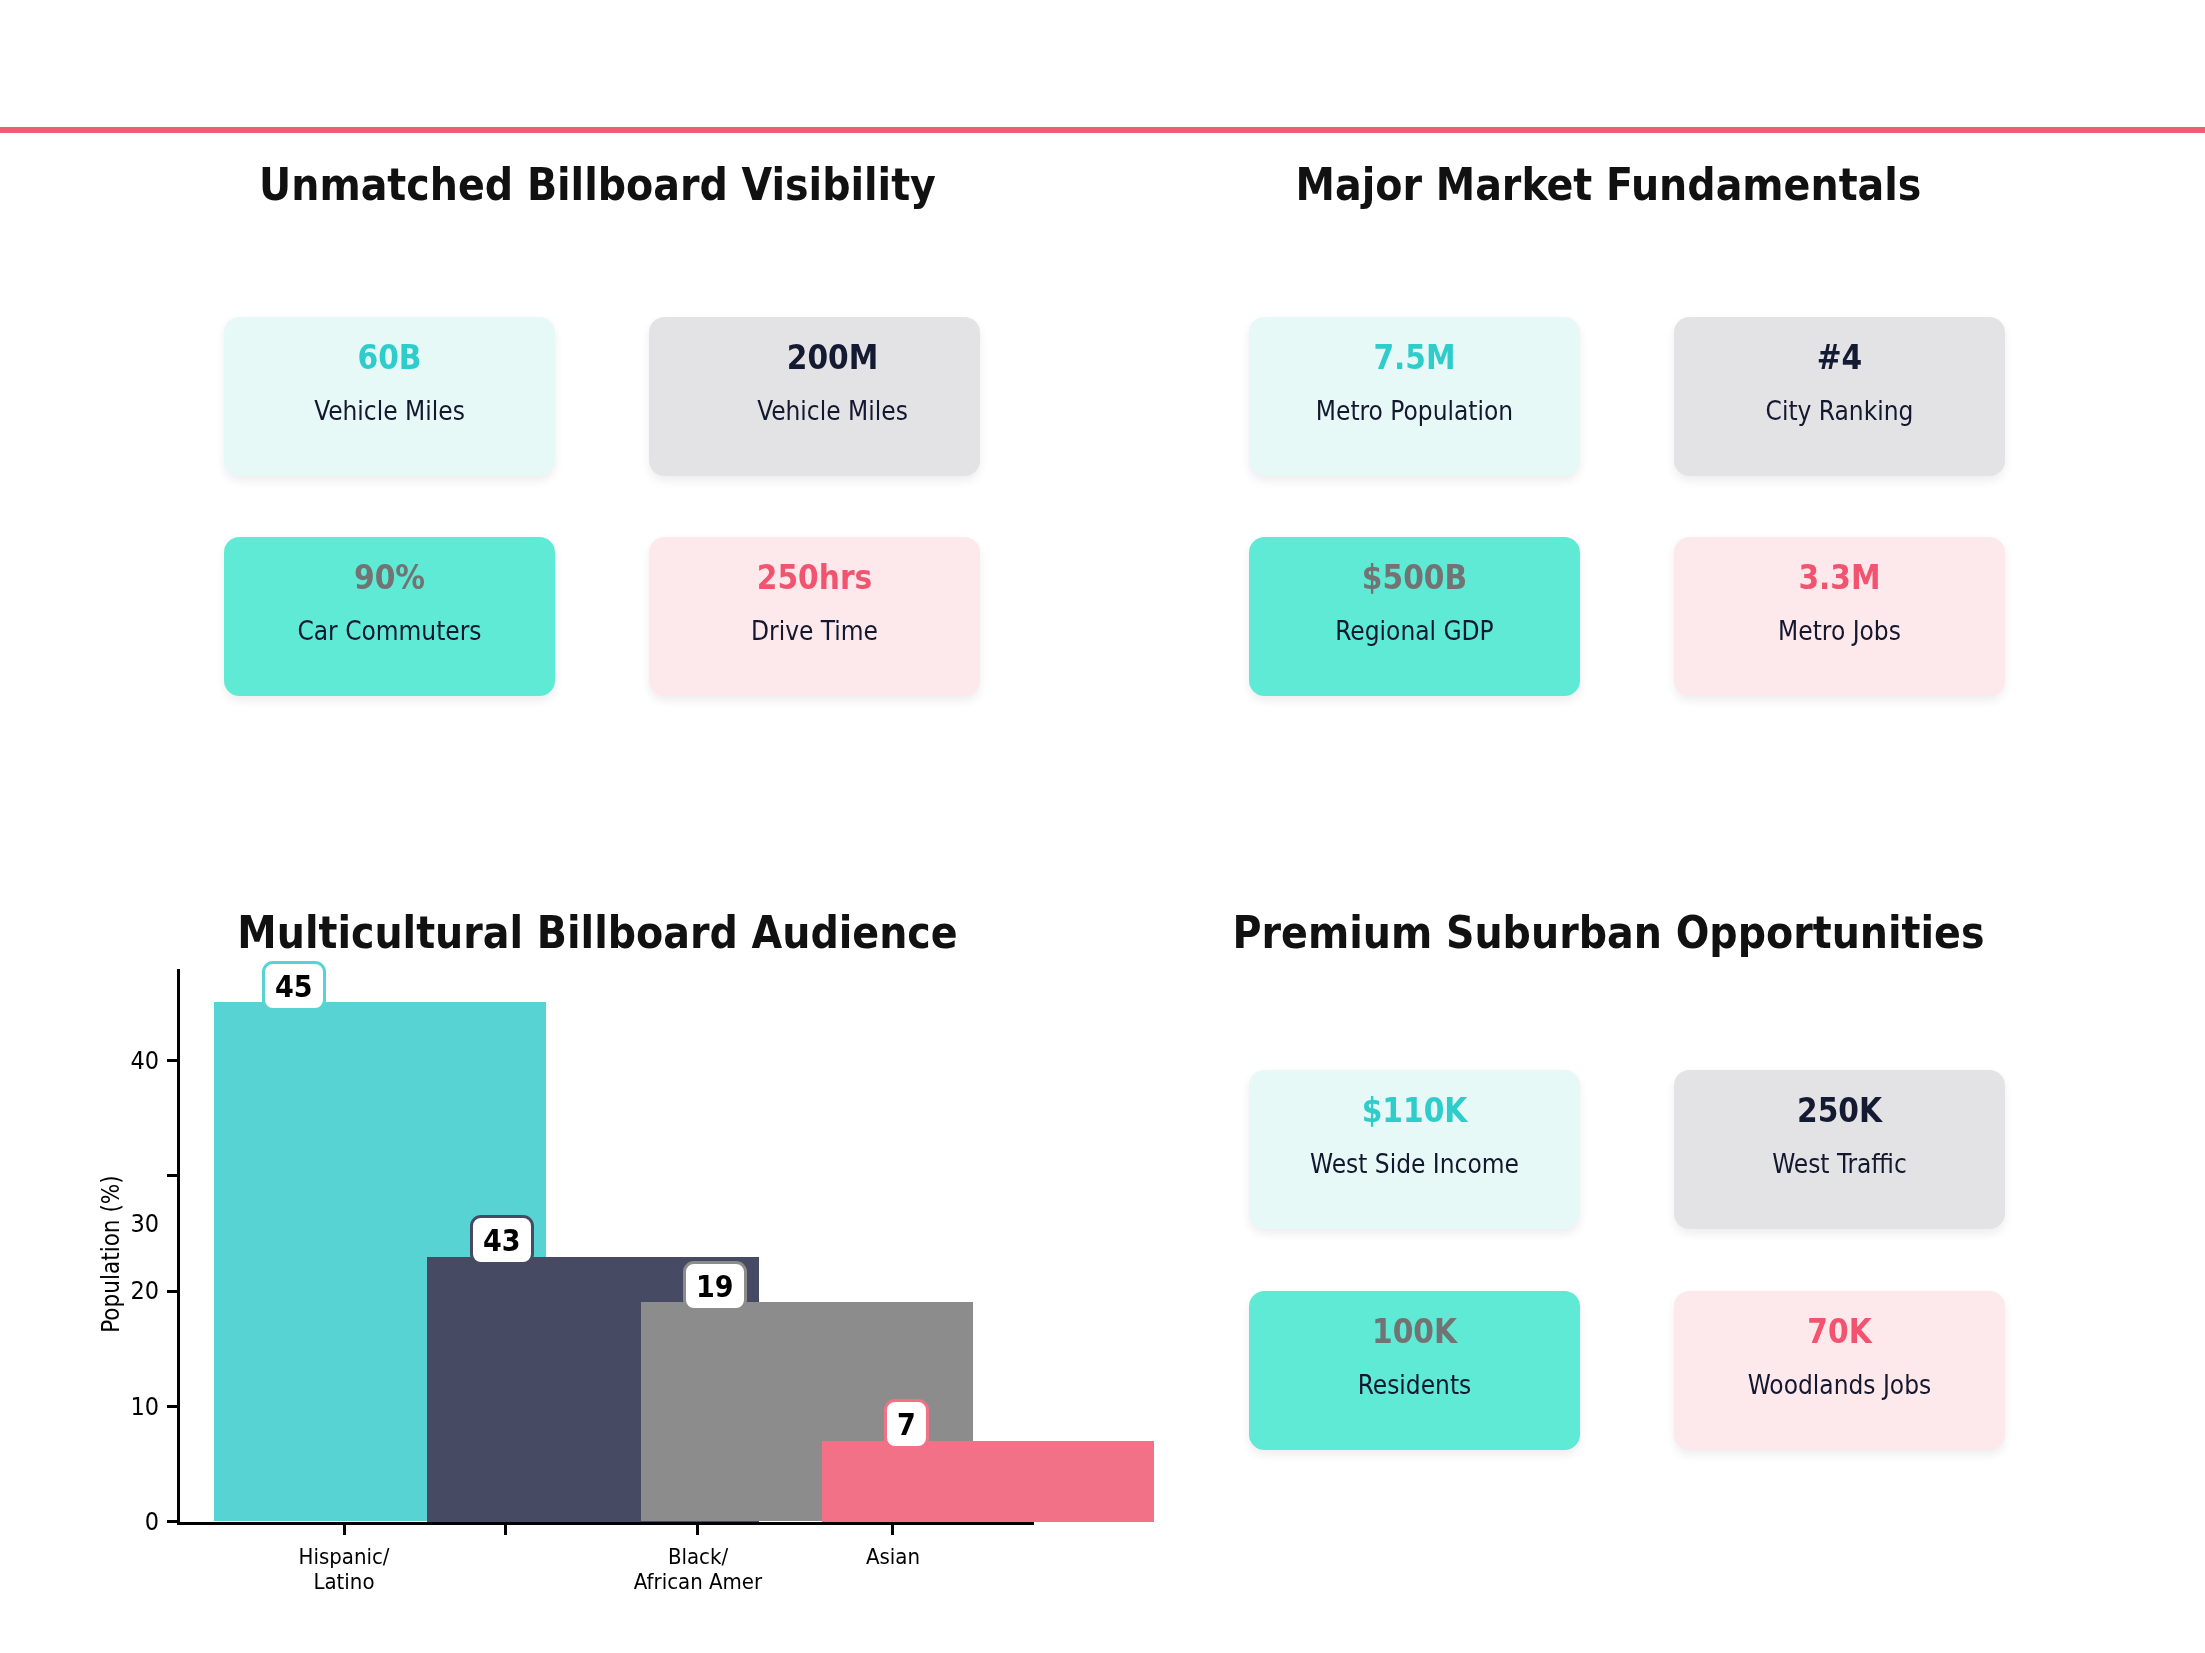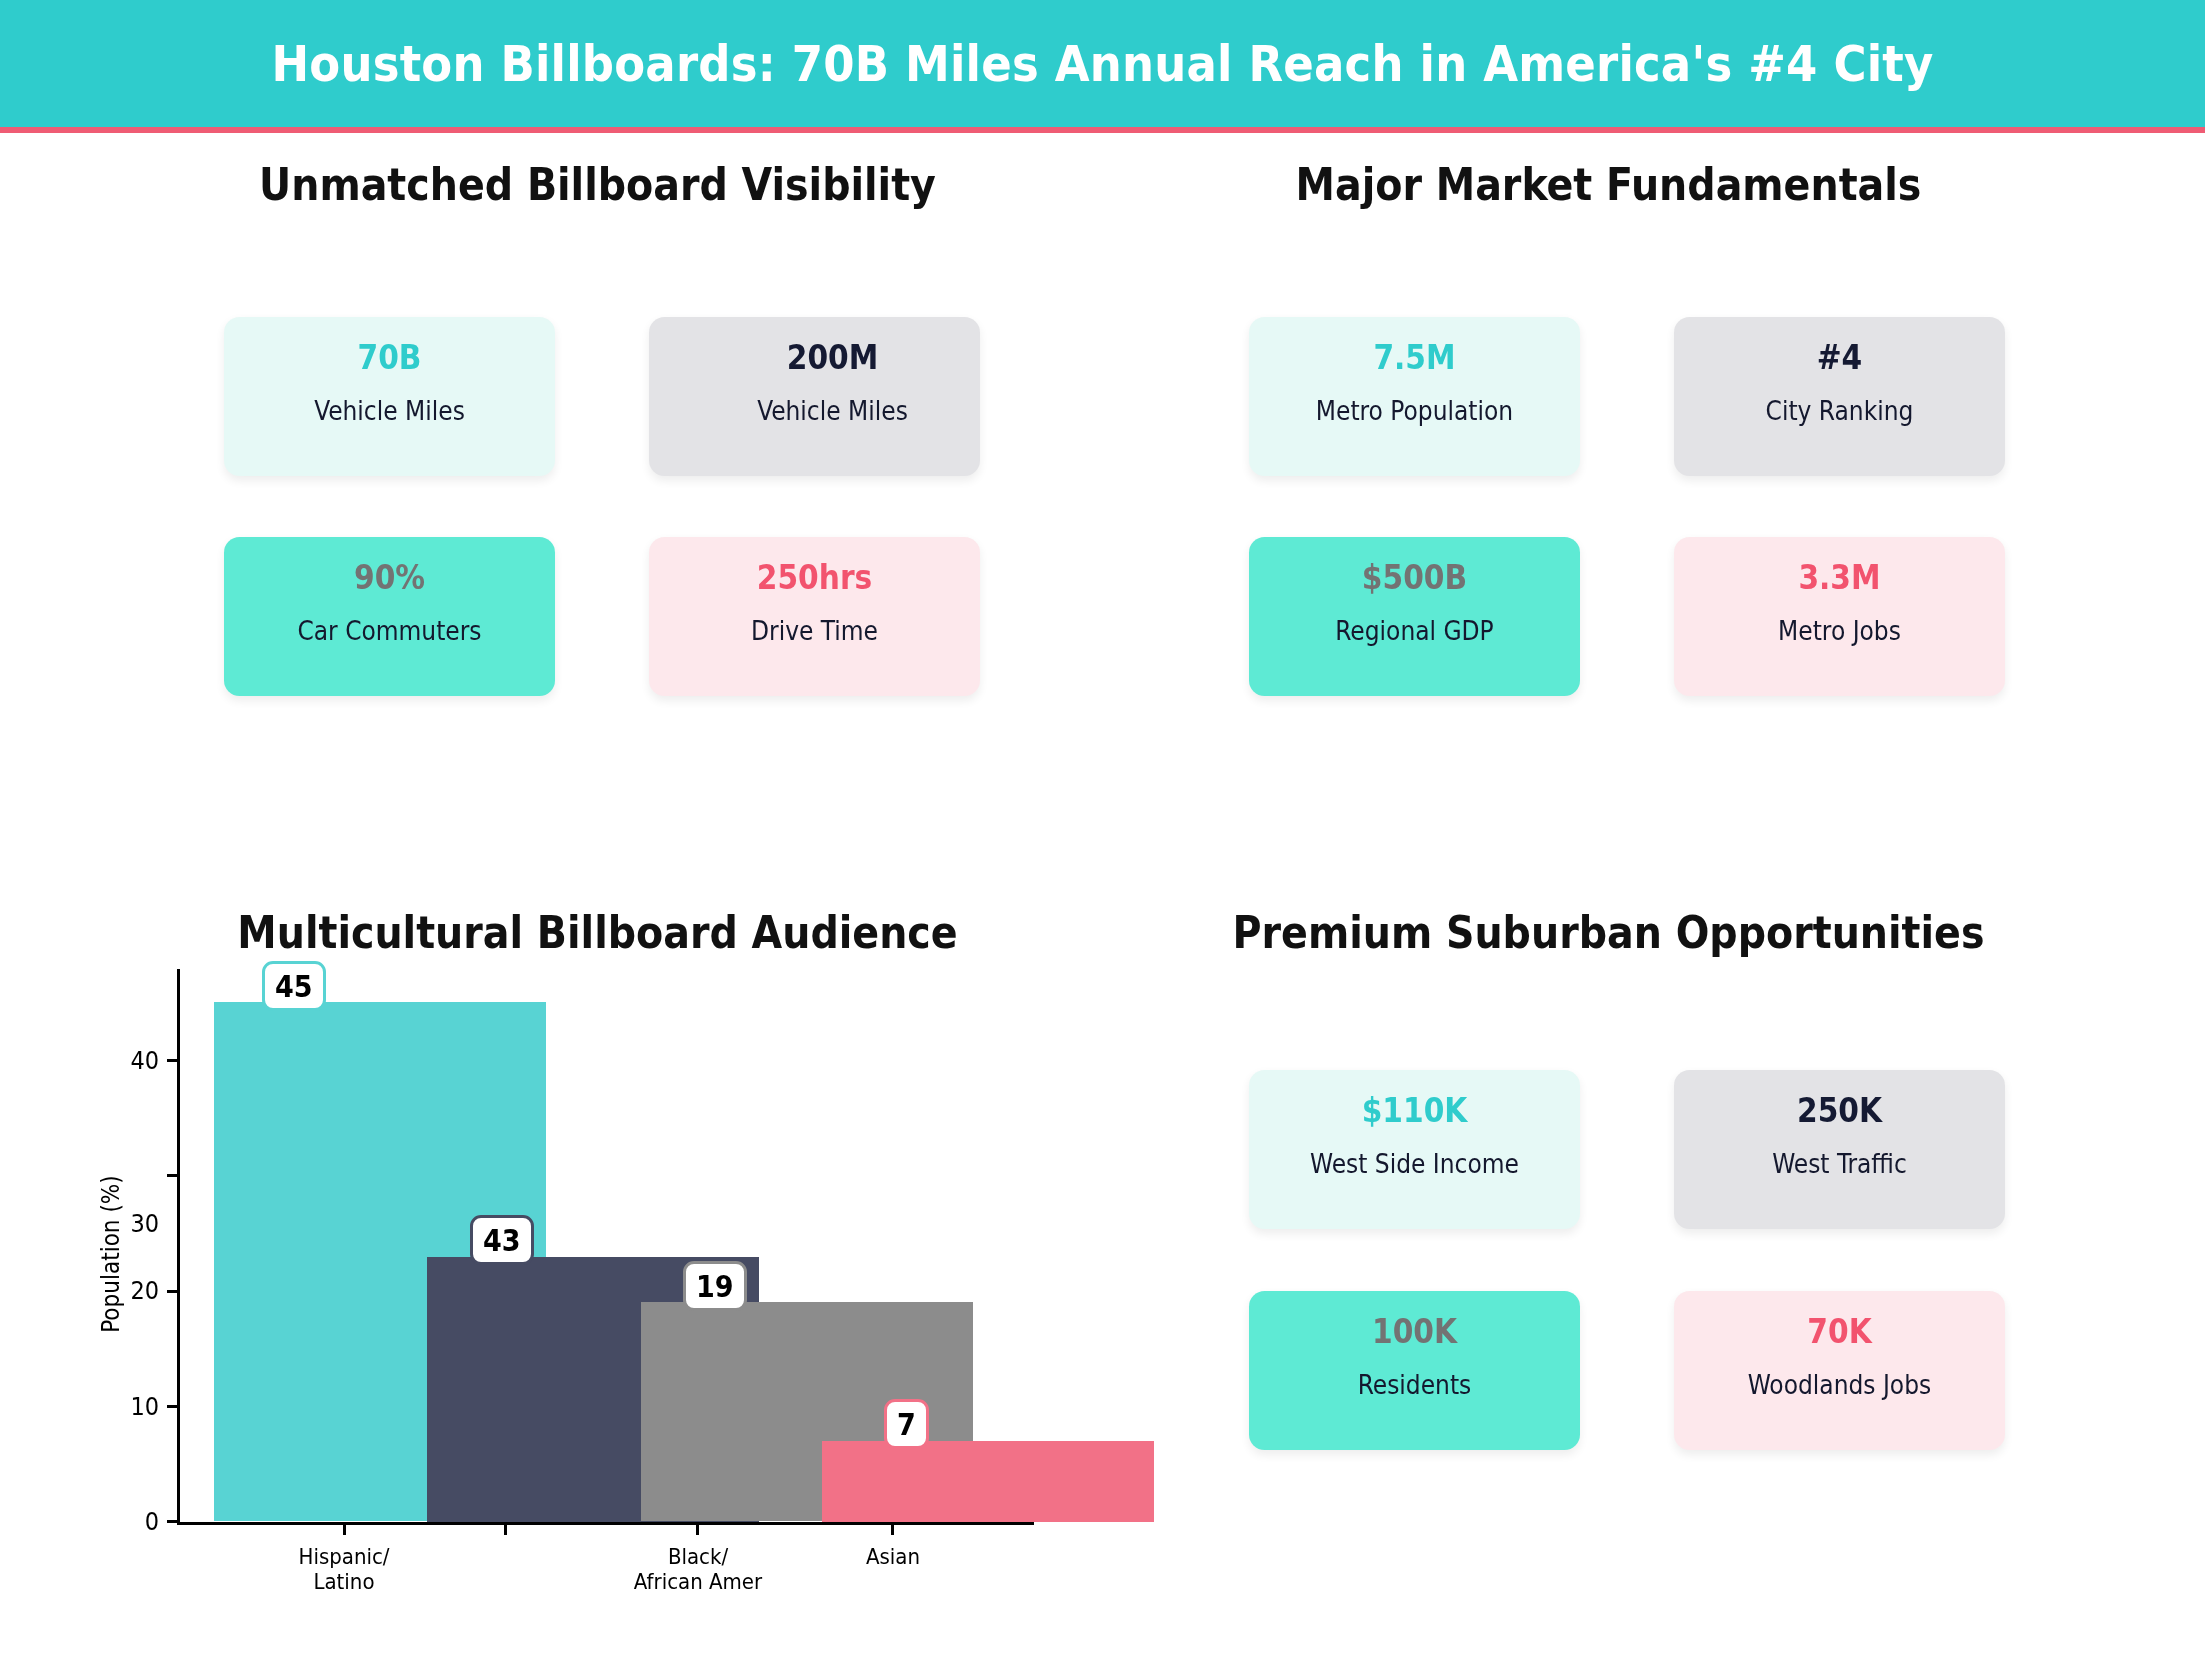--- a/index.html
+++ b/index.html
@@ -113,30 +113,27 @@
     color: #000000;
     display: flex; align-items: center; justify-content: center;
     padding: 4.6px 10px;
   }
 </style>
 </head>
 <body>
 
 <div id="root">
 
-  <div class="header">
-    <div class="header-title">Houston Billboards: 70B Miles Annual Reach in America's #4 City</div>
-  </div>
   <div class="header-rule"></div>
 
   <div class="panel">
     <div class="panel-title" style="left:92px; top:159px; width:1011px;">Unmatched Billboard Visibility</div>
 
     <div class="card teal" style="left:224px; top:317px;">
-      <div class="card-value v-teal">70B</div>
+      <div class="card-value v-teal">60B</div>
       <div class="card-label">Vehicle Miles</div>
     </div>
     <div class="card gray" style="left:649px; top:317px;padding-left:36px;">
       <div class="card-value v-navy">200M</div>
       <div class="card-label">Vehicle Miles</div>
     </div>
     <div class="card gray2" style="left:224px; top:537px;">
       <div class="card-value v-gray">90%</div>
       <div class="card-label">Car Commuters</div>
     </div>

